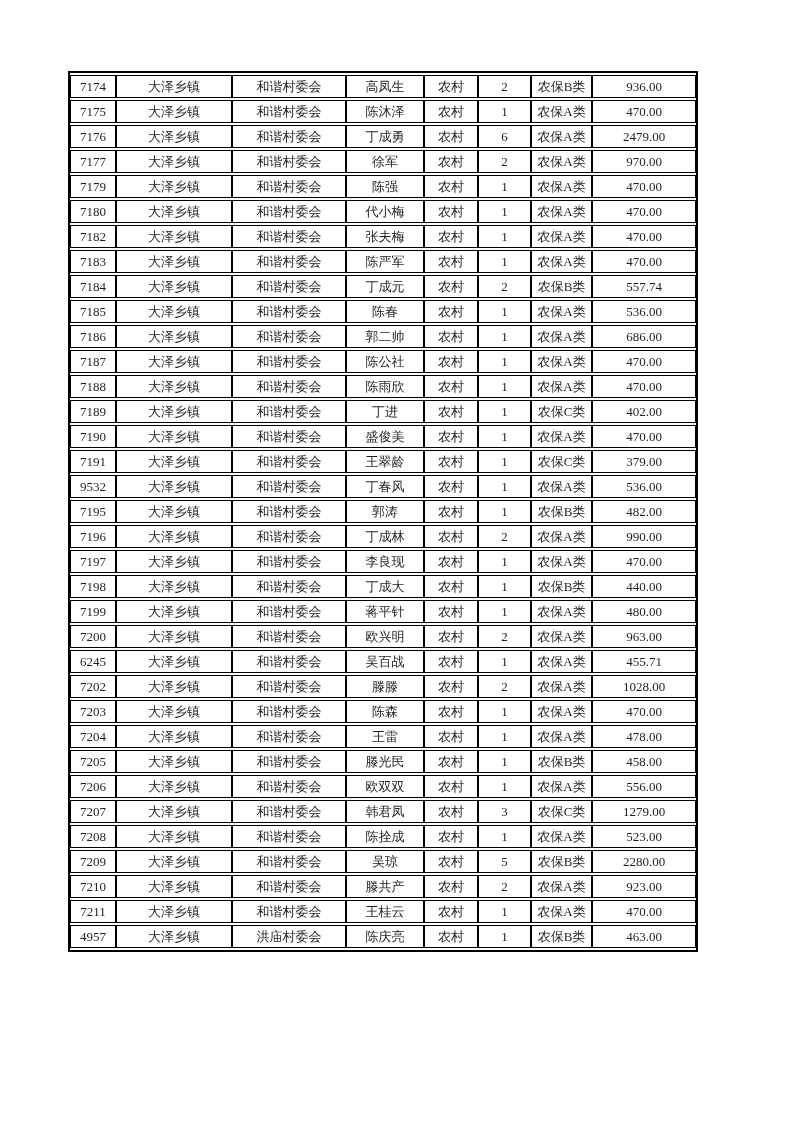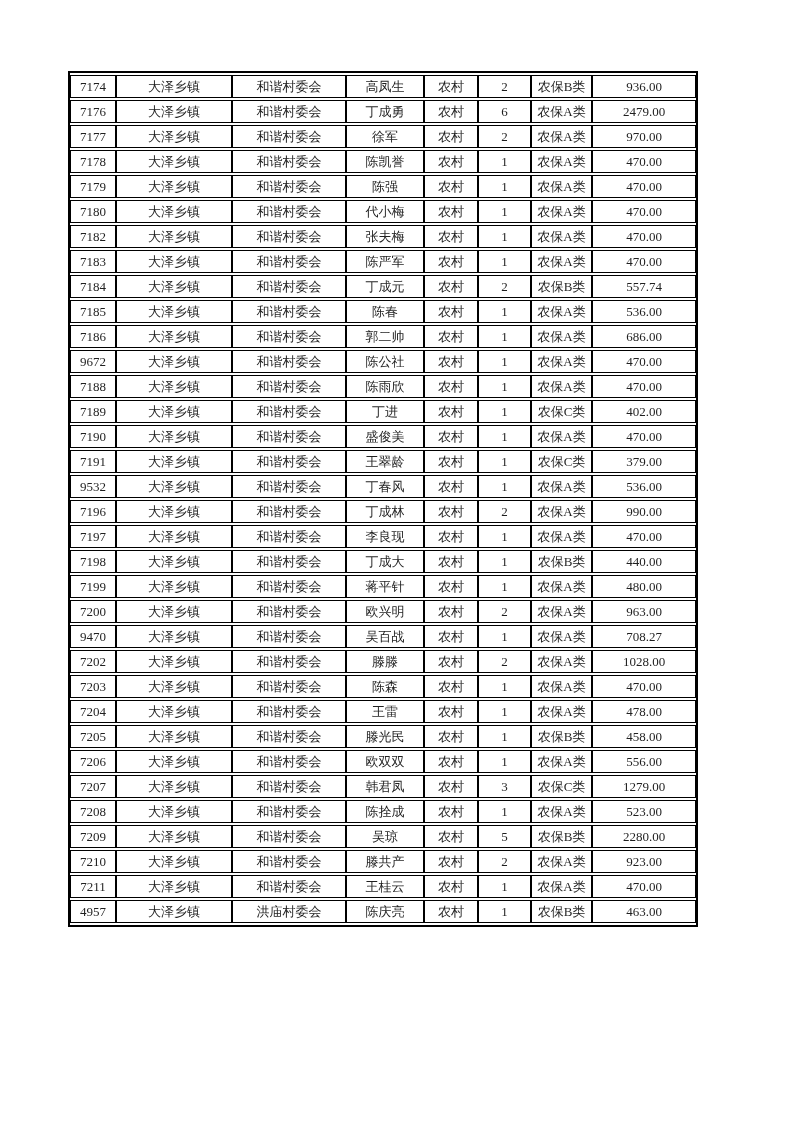--- a/index.html
+++ b/index.html
@@ -59,50 +59,50 @@
           <td>7174</td>
           <td>大泽乡镇</td>
           <td>和谐村委会</td>
           <td>高凤生</td>
           <td>农村</td>
           <td>2</td>
           <td>农保B类</td>
           <td>936.00</td>
         </tr>
         <tr>
+          <td>7175</td>
+          <td>大泽乡镇</td>
+          <td>和谐村委会</td>
+          <td>陈沐泽</td>
+          <td>农村</td>
+          <td>1</td>
+          <td>农保A类</td>
+          <td>470.00</td>
+        </tr>
+        <tr>
           <td>7176</td>
           <td>大泽乡镇</td>
           <td>和谐村委会</td>
           <td>丁成勇</td>
           <td>农村</td>
           <td>6</td>
           <td>农保A类</td>
           <td>2479.00</td>
         </tr>
         <tr>
           <td>7177</td>
           <td>大泽乡镇</td>
           <td>和谐村委会</td>
           <td>徐军</td>
           <td>农村</td>
           <td>2</td>
           <td>农保A类</td>
           <td>970.00</td>
         </tr>
         <tr>
-          <td>7178</td>
-          <td>大泽乡镇</td>
-          <td>和谐村委会</td>
-          <td>陈凯誉</td>
-          <td>农村</td>
-          <td>1</td>
-          <td>农保A类</td>
-          <td>470.00</td>
-        </tr>
-        <tr>
           <td>7179</td>
           <td>大泽乡镇</td>
           <td>和谐村委会</td>
           <td>陈强</td>
           <td>农村</td>
           <td>1</td>
           <td>农保A类</td>
           <td>470.00</td>
         </tr>
         <tr>
@@ -159,21 +159,21 @@
           <td>7186</td>
           <td>大泽乡镇</td>
           <td>和谐村委会</td>
           <td>郭二帅</td>
           <td>农村</td>
           <td>1</td>
           <td>农保A类</td>
           <td>686.00</td>
         </tr>
         <tr>
-          <td>9672</td>
+          <td>7187</td>
           <td>大泽乡镇</td>
           <td>和谐村委会</td>
           <td>陈公社</td>
           <td>农村</td>
           <td>1</td>
           <td>农保A类</td>
           <td>470.00</td>
         </tr>
         <tr>
           <td>7188</td>
@@ -219,20 +219,30 @@
           <td>9532</td>
           <td>大泽乡镇</td>
           <td>和谐村委会</td>
           <td>丁春风</td>
           <td>农村</td>
           <td>1</td>
           <td>农保A类</td>
           <td>536.00</td>
         </tr>
         <tr>
+          <td>7195</td>
+          <td>大泽乡镇</td>
+          <td>和谐村委会</td>
+          <td>郭涛</td>
+          <td>农村</td>
+          <td>1</td>
+          <td>农保B类</td>
+          <td>482.00</td>
+        </tr>
+        <tr>
           <td>7196</td>
           <td>大泽乡镇</td>
           <td>和谐村委会</td>
           <td>丁成林</td>
           <td>农村</td>
           <td>2</td>
           <td>农保A类</td>
           <td>990.00</td>
         </tr>
         <tr>
@@ -269,28 +279,28 @@
           <td>7200</td>
           <td>大泽乡镇</td>
           <td>和谐村委会</td>
           <td>欧兴明</td>
           <td>农村</td>
           <td>2</td>
           <td>农保A类</td>
           <td>963.00</td>
         </tr>
         <tr>
-          <td>9470</td>
+          <td>6245</td>
           <td>大泽乡镇</td>
           <td>和谐村委会</td>
           <td>吴百战</td>
           <td>农村</td>
           <td>1</td>
           <td>农保A类</td>
-          <td>708.27</td>
+          <td>455.71</td>
         </tr>
         <tr>
           <td>7202</td>
           <td>大泽乡镇</td>
           <td>和谐村委会</td>
           <td>滕滕</td>
           <td>农村</td>
           <td>2</td>
           <td>农保A类</td>
           <td>1028.00</td>

